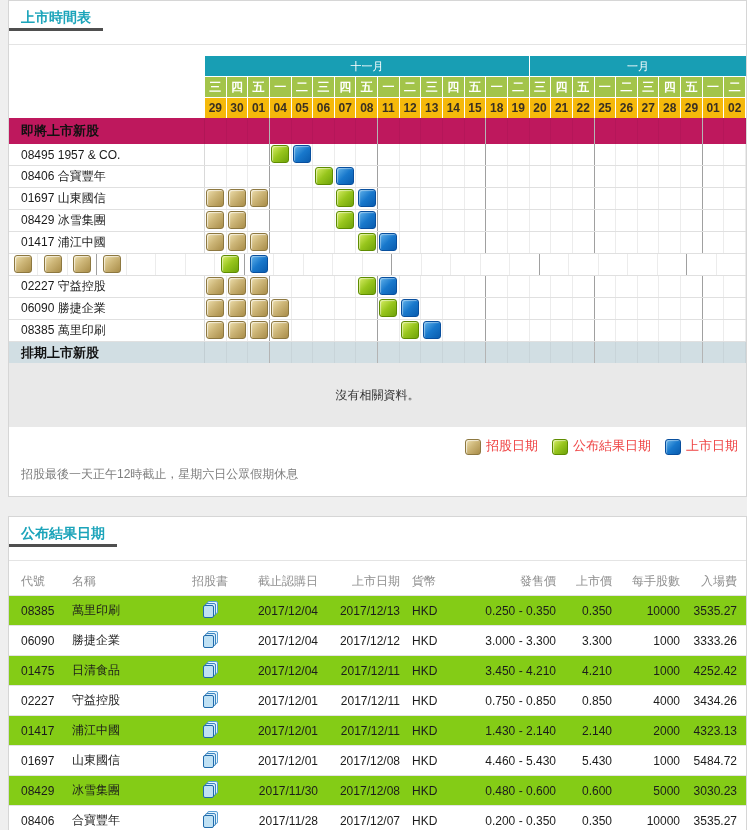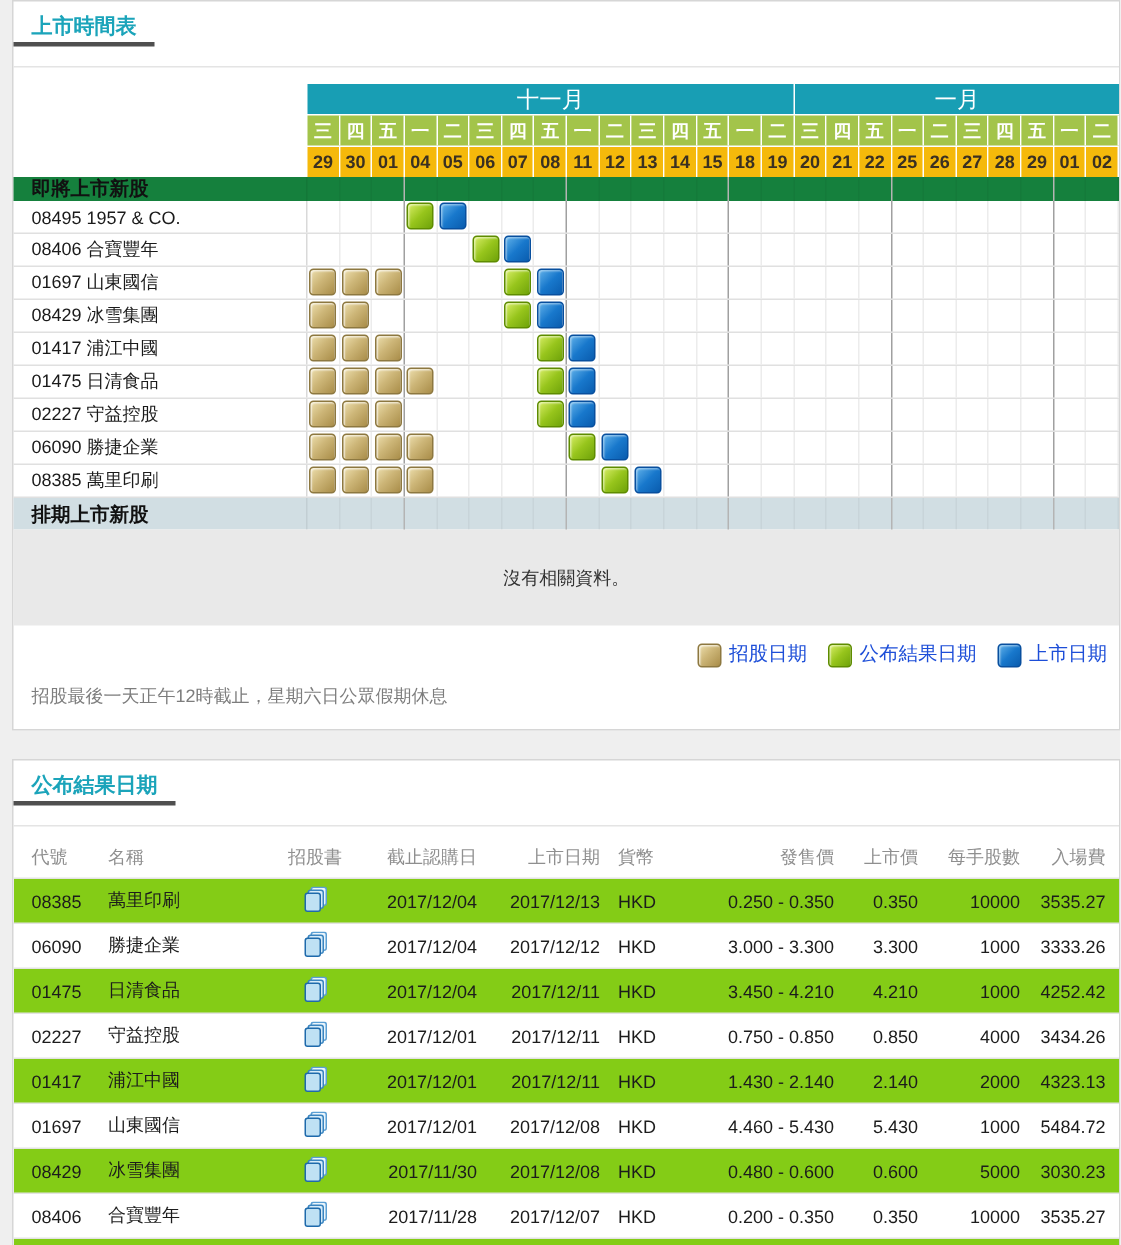--- a/index.html
+++ b/index.html
@@ -22,27 +22,27 @@
   }
   
   .gantt{margin-top:11px;}
   .g-row{display:flex;width:100%;box-sizing:border-box;}
   .g-label{flex:0 0 196px;box-sizing:border-box;padding-left:12px;display:flex;align-items:center;
     font-size:12px;color:#1a1a1a;white-space:nowrap;overflow:hidden;}
   .g-grid{flex:1;display:flex;min-width:0;}
   .g-cell{flex:1 1 0;box-sizing:border-box;min-width:0;position:relative;}
   .cal{margin-bottom:1px;}
   .g-month{box-sizing:border-box;display:flex;align-items:center;justify-content:center;
-    height:20px;background:#189EB4;color:#fff;font-size:15px;border-right:1px solid #fff;}
+    height:20px;background:#189EB4;color:#fff;font-size:11px;border-right:1px solid #fff;}
   .g-month:last-child{border-right:none;}
   .wd{height:20px;background:#A3C44A;color:#fff;font-size:12px;font-weight:bold;
     display:flex;align-items:center;justify-content:center;border-right:1px solid #fff;}
   .dt{height:20px;background:#F5B90B;color:#3a3022;font-size:12px;font-weight:bold;
     display:flex;align-items:center;justify-content:center;border-right:1px solid #fff;}
-  .g-sect{height:16px;background:#15803d;}
+  .g-sect{height:26px;background:#be185d;}
   .g-sect .g-label{font-weight:bold;font-size:13px;color:#111;}
   .g-sect.sched{height:21px;background:#D1DEE3;}
   .g-sect .g-cell{border-right:1px solid rgba(0,0,0,0.045);}
   .g-sect .g-cell.we{border-right:1px solid #b4b4b4;}
   .g-sect .g-label{border-right:1px solid rgba(0,0,0,0.07);}
   .g-stock{height:21px;border-bottom:1px solid #e0e0e0;box-sizing:content-box;}
   .g-stock .g-label{border-right:1px solid #d9d9d9;}
   .g-stock .g-cell{border-right:1px solid #ececec;}
   .g-stock .g-cell.we{border-right:1px solid #a0a0a0;}
   .mark{width:18px;height:18px;margin:1px auto 0;border-radius:3px;box-sizing:border-box;}
@@ -53,21 +53,21 @@
     background:linear-gradient(135deg,#d8ee66 0%,#97c51c 50%,#6fa30a 100%);
     border:1px solid #5e8c00;box-shadow:inset 1px 1px 1px rgba(255,255,255,.5);}
   .mark.listing{
     background:linear-gradient(135deg,#62b2ea 0%,#1878cc 50%,#0a5cae 100%);
     border:1px solid #084f9e;box-shadow:inset 1px 1px 1px rgba(255,255,255,.4);}
   .g-empty{height:64px;background:#E9E9E9;display:flex;align-items:center;justify-content:center;
     font-size:12px;color:#333;}
   .legend{display:flex;justify-content:flex-end;align-items:center;padding:10px 8px 2px 0;}
   .legend .item{display:flex;align-items:center;margin-left:14px;}
   .legend .sw{width:16px;height:16px;border-radius:3px;box-sizing:border-box;margin-right:5px;}
-  .legend .lbl{font-size:13px;color:#1d4ed8;}
+  .legend .lbl{font-size:13px;color:#ef4444;}
   .footnotes{padding:8px 12px 12px;font-size:12px;color:#7d7d7d;line-height:19px;}
   
   .info-table{width:100%;border-collapse:collapse;table-layout:fixed;font-size:12px;margin-top:6px;}
   .info-table th{font-weight:normal;color:#8f8f8f;height:24px;padding:2px 6px;white-space:nowrap;overflow:hidden;}
   .info-table td{height:29px;padding:0 6px;color:#1c1c1c;white-space:nowrap;overflow:hidden;}
   .info-table tbody tr{border-top:1px solid #e3e3e3;}
   .info-table tbody tr.alt{background:#84cc16;}
   .c-left{text-align:left;} .c-right{text-align:right;} .c-center{text-align:center;}
   .pad-l{padding-left:12px !important;} .pad-r{padding-right:9px !important;}
   .icon-btn{display:inline-block;cursor:pointer;line-height:0;}
@@ -361,21 +361,20 @@
             <div class="g-cell"></div>
             <div class="g-cell"></div>
             <div class="g-cell"></div>
             <div class="g-cell"></div>
             <div class="g-cell we"></div>
             <div class="g-cell"></div>
             <div class="g-cell"></div>
           </div>
         </div>
         <div class="g-row g-stock">
-          <div class="g-label">01475 日清食品</div>
           <div class="g-grid">
             <div class="g-cell">
               <div class="mark offer"></div>
             </div>
             <div class="g-cell">
               <div class="mark offer"></div>
             </div>
             <div class="g-cell we">
               <div class="mark offer"></div>
             </div>

